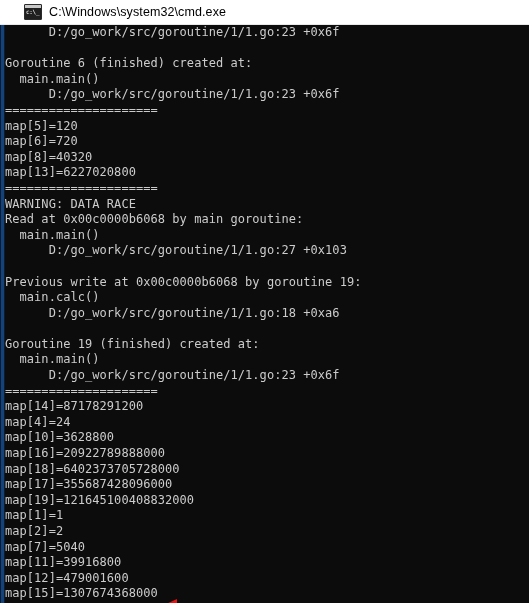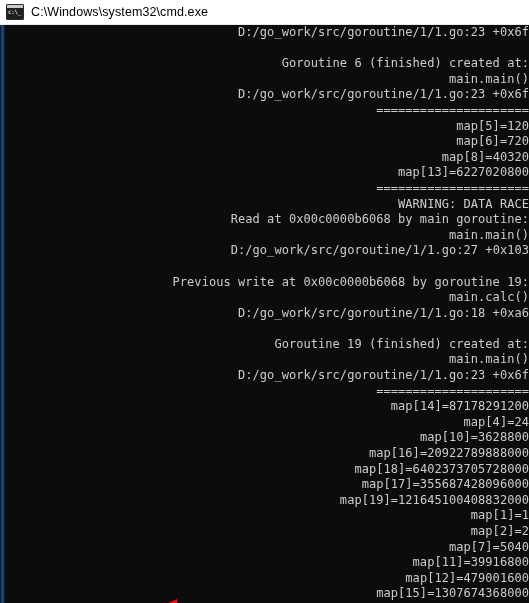--- a/index.html
+++ b/index.html
@@ -25,21 +25,21 @@
 
   
   #titlebar {
     position: absolute;
     top: 0; left: 0;
     width: 529px;
     height: 25px;
     background: #ffffff;
     display: flex;
     align-items: center;
-    padding-left: 6px;
+    padding-left: 24px;
     box-sizing: border-box;
     border-bottom: 1px solid #e8e8e8;
   }
   #titlebar .app-icon {
     width: 16px;
     height: 14px;
     background: #1f1f1f;
     border: 1px solid #2b2b2b;
     border-radius: 1px;
     position: relative;
@@ -112,21 +112,20 @@
     font-size: 12px;
     line-height: 15.6px;
     color: #cccccc;
     white-space: pre;
     letter-spacing: 0.05px;
   }
   #lines .ln {
     height: 15.6px;
     white-space: pre;
     display: block;
-    text-align: right;
   }
   #lines .ln.blank {
     color: transparent;
   }
 
   
   #arrow {
     position: absolute;
     left: 155px;
     top: 573px;

